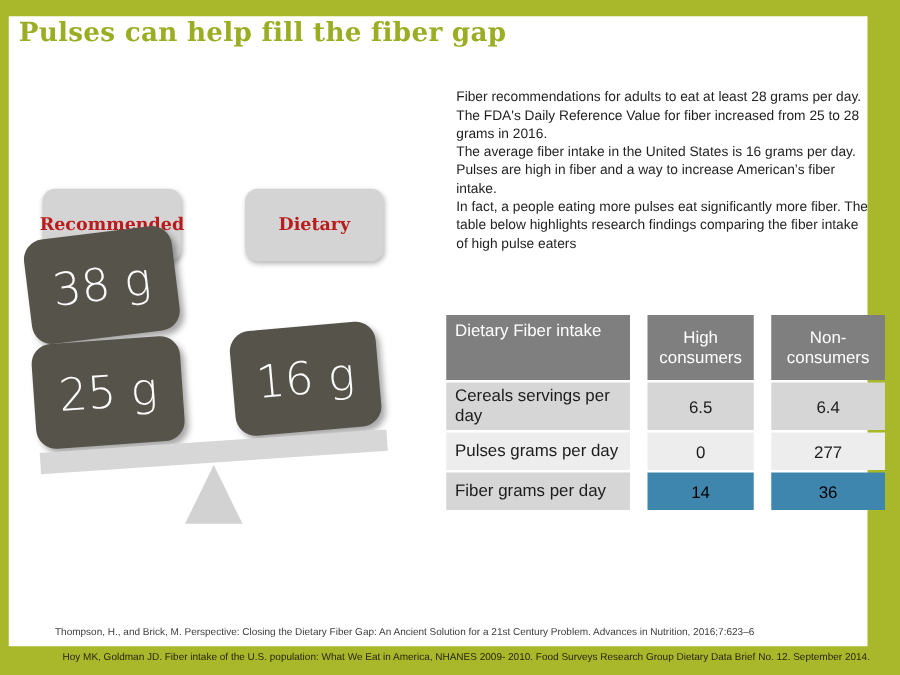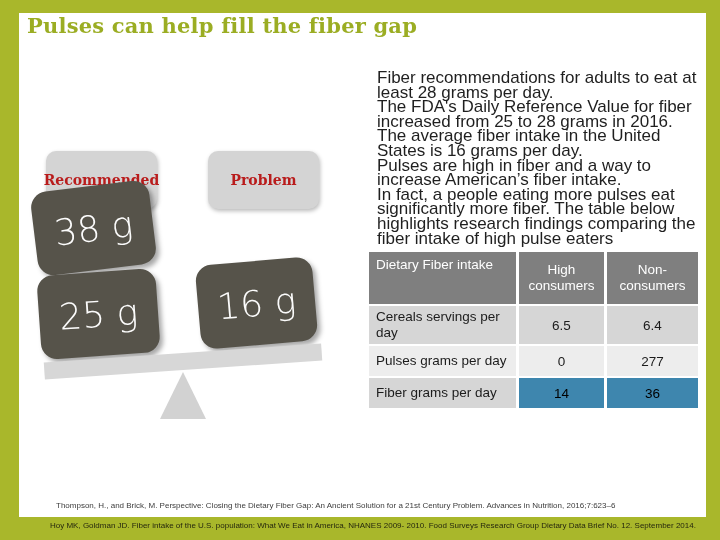--- a/index.html
+++ b/index.html
@@ -7,21 +7,21 @@
   .slide {
     position: relative;
     width: 720px;
     height: 540px;
     background: #a9b72b;
     font-family: "Liberation Sans", sans-serif;
     overflow: hidden;
   }
   .content {
     position: absolute;
-    left: 19px; top: 13px;
+    left: 7px; top: 13px;
     width: 687px; height: 504px;
     background: #ffffff;
   }
   .title {
     position: absolute;
     left: 8px; top: 0px;
     margin: 0;
     font-family: "DejaVu Serif", serif;
     font-weight: bold;
     font-size: 21px;
@@ -74,33 +74,33 @@
     width: 0; height: 0;
     border-left: 23px solid transparent;
     border-right: 23px solid transparent;
     border-bottom: 47px solid #d2d2d2;
   }
   
   .body-text {
     position: absolute;
     left: 358px; top: 58px;
     width: 333px;
-    font-size: 17px;
+    font-size: 11px;
     line-height: 14.6px;
     color: #1f1f1f;
   }
   .body-text p { margin: 0; }
   
   .fiber-table {
     position: absolute;
     left: 350px; top: 239px;
     display: grid;
     grid-template-columns: 147px 85px 91px;
     grid-template-rows: 52px 38px 30px 30px;
-    gap: 2px 3px;
+    gap: 2px 14px;
     font-size: 13.5px;
     color: #1c1c1c;
   }
   .th {
     background: #7f7f7f;
     color: #ffffff;
     display: flex; align-items: center; justify-content: center;
     text-align: center;
     line-height: 1.18;
     padding: 2px;
@@ -142,21 +142,21 @@
 
 <div class="slide">
   <div class="content">
 
     <h1 class="title">Pulses can help fill the fiber gap</h1>
 
     <div class="label-box label-recommended">
       <span>Recommended</span>
     </div>
     <div class="label-box label-actual">
-      <span>Problem</span>
+      <span>Dietary</span>
     </div>
 
     <div class="weight weight-38">
       <span>38 g</span>
     </div>
     <div class="weight weight-25">
       <span>25 g</span>
     </div>
     <div class="weight weight-16">
       <span>16 g</span>

